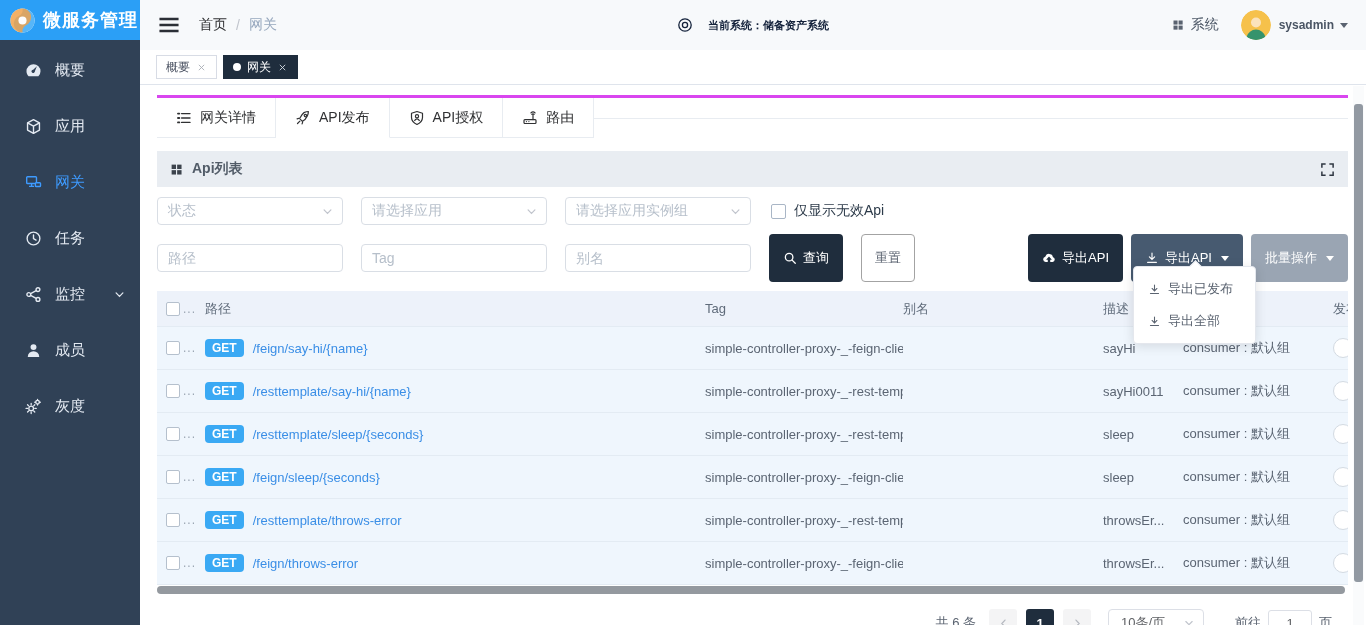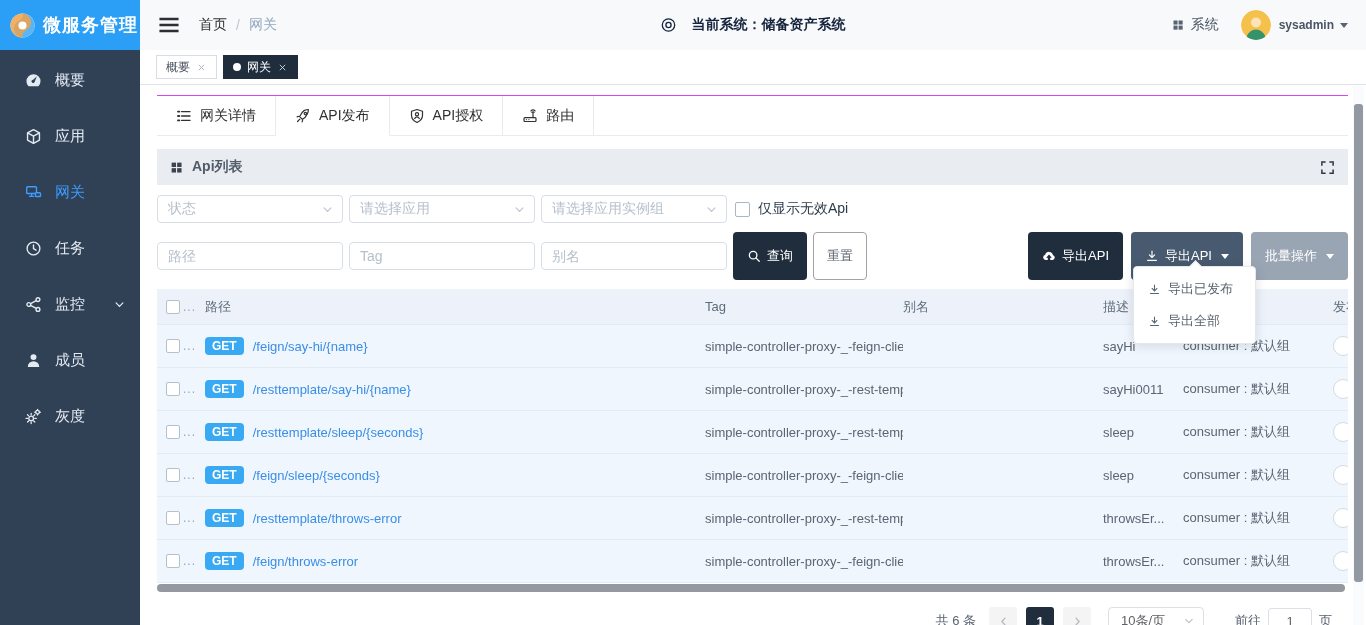--- a/index.html
+++ b/index.html
@@ -4,73 +4,73 @@
 <style>
   * { box-sizing: border-box; margin: 0; padding: 0; }
   html,body { width:1366px; height:625px; overflow:hidden; }
   body { font-family:"Liberation Sans","DejaVu Sans",sans-serif; background:#fff; }
   svg { display:block; }
 
   .app { position:relative; display:flex; width:1366px; height:625px; background:#fff; }
 
   
   .sidebar { width:140px; flex-shrink:0; background:#304156; display:flex; flex-direction:column; }
-  .logo { height:50px; background:#2b9ff6; display:flex; align-items:center; padding:0 9px; gap:7px; color:#fff; font-weight:bold; font-size:18px; letter-spacing:1px; white-space:nowrap; }
+  .logo { height:40px; background:#2b9ff6; display:flex; align-items:center; padding:0 9px; gap:7px; color:#fff; font-weight:bold; font-size:18px; letter-spacing:1px; white-space:nowrap; }
   .logo .brand-ic svg { width:27px; height:27px; }
   .nav { padding-top:2px; }
   .nav-item { height:56px; display:flex; align-items:center; padding:0 14px 0 25px; color:#e4eaf2; font-size:15px; gap:13px; cursor:pointer; }
   .nav-item svg { width:17px; height:17px; flex-shrink:0; }
   .nav-item.active { color:#3e9bff; }
   .nav-chevron { margin-left:auto; }
   .nav-chevron svg { width:13px; height:13px; }
 
   
   .main { flex:1; min-width:0; display:flex; flex-direction:column; }
 
   .topbar { height:50px; flex-shrink:0; background:#f7f9fb; display:flex; align-items:center; padding:0 18px; position:relative; }
   .hamburger { color:#2b2f36; margin-right:19px; cursor:pointer; }
   .hamburger svg { width:22px; height:22px; }
   .breadcrumb { font-size:14px; display:flex; align-items:center; }
   .bc-home { color:#303133; cursor:pointer; }
   .bc-sep { color:#c0c4cc; margin:0 9px; }
   .bc-cur { color:#97a8be; }
-  .topbar-center { position:absolute; left:50%; transform:translateX(-50%); display:flex; align-items:center; gap:15px; font-size:14px; font-weight:bold; color:#15233c; white-space:nowrap; }
+  .topbar-center { position:absolute; left:50%; transform:translateX(-50%); display:flex; align-items:center; gap:15px; font-size:11px; font-weight:bold; color:#15233c; white-space:nowrap; }
   .topbar-center svg { width:16px; height:16px; }
   .topbar-right { margin-left:auto; display:flex; align-items:center; }
   .sys-entry { display:flex; align-items:center; gap:7px; font-size:14px; color:#4a5564; margin-right:22px; cursor:pointer; }
   .sys-entry svg { width:12px; height:12px; color:#5a6370; }
   .avatar { width:30px; height:30px; border-radius:50%; overflow:hidden; margin-right:8px; cursor:pointer; }
   .avatar svg { width:30px; height:30px; }
   .username { font-size:12px; color:#4a5564; cursor:pointer;font-weight:bold; }
   .user-caret { width:0; height:0; border-left:4px solid transparent; border-right:4px solid transparent; border-top:5px solid #5a6370; margin-left:6px; cursor:pointer; }
 
   .tagbar { height:35px; flex-shrink:0; background:#fff; border-bottom:1px solid #dfe4ec; display:flex; align-items:center; padding:0 16px; gap:6px; }
   .chip { height:24px; display:inline-flex; align-items:center; padding:0 9px; border:1px solid #d8dce5; background:#fff; color:#495060; font-size:12px; gap:6px; cursor:pointer; white-space:nowrap; }
   .chip .dot { display:none; width:8px; height:8px; border-radius:50%; background:#fff; }
   .chip.active { background:#1f2d3d; border-color:#1f2d3d; color:#fff; }
   .chip.active .dot { display:inline-block; }
   .chip .chip-close svg { width:11px; height:11px; color:#a9adb5; }
   .chip.active .chip-close svg { color:#d7dde5; }
 
   
   .content { flex:1; min-width:0; padding:10px 18px 0 17px; position:relative; background:#fff; }
 
-  .tabs { display:flex; border-top:1px solid #d946ef; }
+  .tabs { display:flex; border-top:3px solid #d946ef;align-items:center; }
   .tab { height:40px; display:flex; align-items:center; gap:8px; padding:0 19px; font-size:14px; color:#303133; border-right:1px solid #e8ecf1; border-bottom:1px solid #e8ecf1; background:#fff; cursor:pointer; white-space:nowrap; }
   .tab svg { width:16px; height:16px; }
   .tab.active { border-bottom-color:transparent; }
   .tabs-filler { flex:1; border-bottom:1px solid #e8ecf1; }
 
   .panel-header { margin-top:13px; height:36px; background:#e9edf2; display:flex; align-items:center; padding:0 13px; gap:9px; font-size:14px; color:#525c68;font-weight:bold; }
   .panel-header .pgrid svg { width:13px; height:13px; color:#3c434c; }
   .fullscreen { margin-left:auto; color:#2f3742; cursor:pointer; }
   .fullscreen svg { width:15px; height:15px; }
 
   .filters { padding-top:10px; }
-  .filter-row { display:flex; align-items:center; gap:6px; margin-bottom:9px; }
+  .filter-row { display:flex; align-items:center; gap:18px; margin-bottom:9px; }
   .select, .finput { width:186px; height:28px; border:1px solid #d9dee5; border-radius:4px; background:#fff; }
   .select { display:flex; align-items:center; justify-content:space-between; padding:0 8px 0 10px; color:#b6bfca; font-size:14px; cursor:pointer; }
   .select svg { width:13px; height:13px; color:#c0c4cc; }
   .finput { padding:0 10px; font-size:14px; color:#333; font-family:inherit; outline:none; }
   .finput::placeholder { color:#b6bfca; }
   .cb { display:flex; align-items:center; gap:8px; font-size:14px; color:#2c3a49; cursor:pointer; margin-left:2px; }
   .cb-box { width:15px; height:15px; border:1px solid #a9b6c6; border-radius:2px; background:#fff; }
 
   .btn { height:48px; border-radius:4px; display:inline-flex; align-items:center; justify-content:center; gap:6px; font-size:13px; cursor:pointer; border:none; padding:0 14px; font-family:inherit; white-space:nowrap; }
   .btn svg { width:14px; height:14px; }

